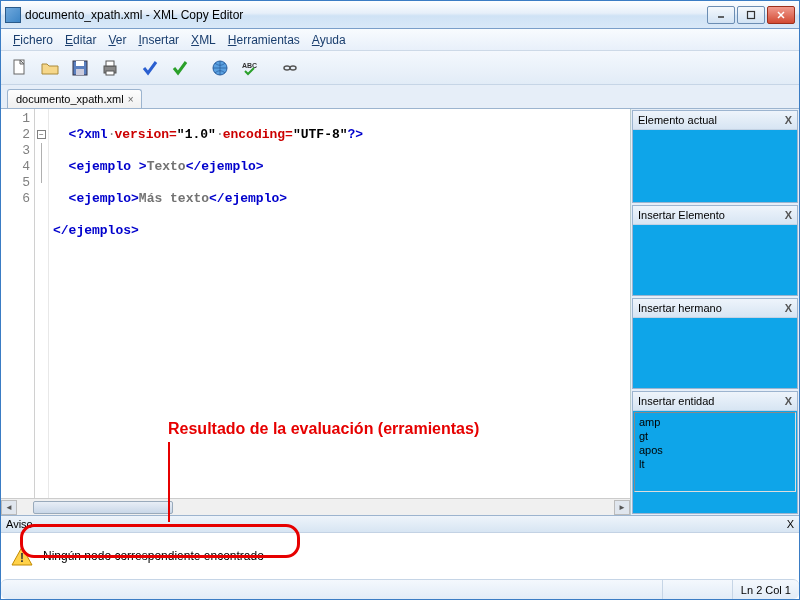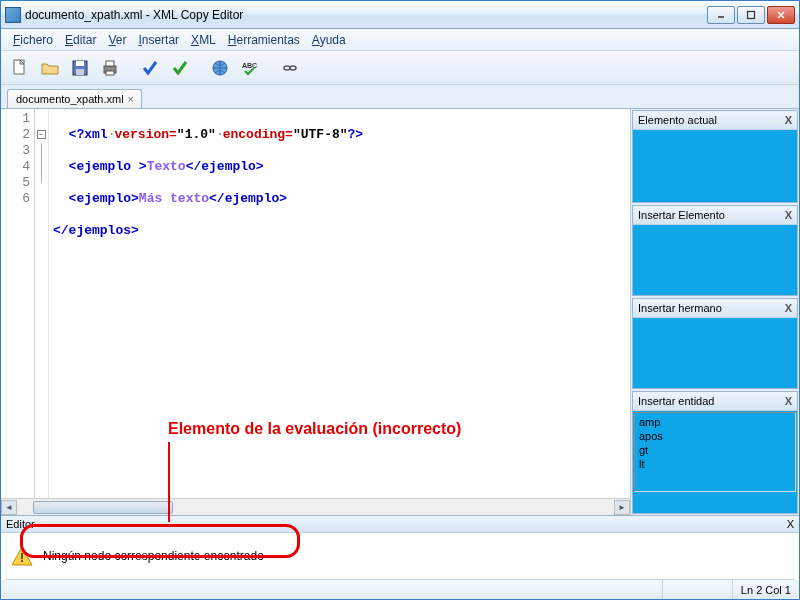--- a/index.html
+++ b/index.html
@@ -38,21 +38,21 @@
 .gutter .ln { height:16px; }
 .fold-col { width:14px; border-right:1px solid #e8e8e8; padding-top:2px; }
 .fold-box { width:9px; height:9px; border:1px solid #808080; margin:3px auto 4px; font-size:8px; line-height:7px; text-align:center; color:#555; }
 .fold-line { width:1px; height:16px; background:#b0b0b0; margin:0 auto; }
 .code { padding:2px 4px; line-height:16px; white-space:pre; flex:1; }
 .code .row { height:16px; }
 .code .row.hl { background:#daf0f7; }
 .kw-tag { color:#0000cc; font-weight:bold; }
 .kw-attr { color:#cc0000; font-weight:bold; }
 .kw-str { color:#000; font-weight:bold; }
-.kw-txt { color:#8b5cf6; font-weight:bold; }
+.kw-txt { color:#737373; font-weight:bold; }
 .kw-pi { color:#0000cc; font-weight:bold; }
 .dots { color:#888; letter-spacing:-1px; }
 
 .hscroll { height:17px; background:#f0f0f0; border-top:1px solid #ccc; display:flex; align-items:center; }
 .hscroll .thumb { width:140px; height:13px; background:linear-gradient(to bottom,#e8eef6,#c9d7e8); border:1px solid #9ab; margin-left:16px; border-radius:2px; }
 .hscroll .arrow { width:16px; height:15px; background:#e0e6ee; border:1px solid #bbb; display:flex; align-items:center; justify-content:center; font-size:8px; color:#555; }
 
 
 .side { width:168px; background:#e6eef8; display:flex; flex-direction:column; }
 .panel { border:1px solid #9cb4cf; margin:1px; background:#fff; display:flex; flex-direction:column; }
@@ -243,47 +243,47 @@
         <div class="panel-body"></div>
       </div>
       <div class="panel ins-ent">
         <div class="panel-h">
             <span>Insertar entidad</span>
             <span class="px">X</span>
           </div>
         <div class="panel-body">
           <div class="ent-list">
             <div>amp</div>
+            <div>gt</div>
             <div>apos</div>
-            <div>gt</div>
             <div>lt</div>
           </div>
         </div>
       </div>
     </div>
   </div>
 
   <div class="aviso-wrap">
     <div class="aviso-h">
-        <span>Editor</span>
+        <span>Aviso</span>
         <span class="px">X</span>
       </div>
     <div class="aviso-body">
       <div class="aviso-msg">
         <svg class="warn-ico" viewBox="0 0 22 22">
             <polygon points="11,2 21,20 1,20" fill="#ffd24a" stroke="#c28a00" stroke-width="1"></polygon>
             <text x="11" y="17" text-anchor="middle" font-size="12" font-weight="bold" fill="#333">!</text>
           </svg>
         <span>Ningún nodo correspondiente encontrado</span>
       </div>
     </div>
   </div>
 
   <div class="status">
     <div class="spacer"></div>
     <div class="cell" style="width:70px"></div>
     <div class="cell">Ln 2 Col 1</div>
   </div>
 </div>
 
-<div class="annot">Elemento de la evaluación (incorrecto)</div>
+<div class="annot">Resultado de la evaluación (erramientas)</div>
 <div class="annot-line"></div>
 <div class="annot-box"></div>
 
 </body></html>

